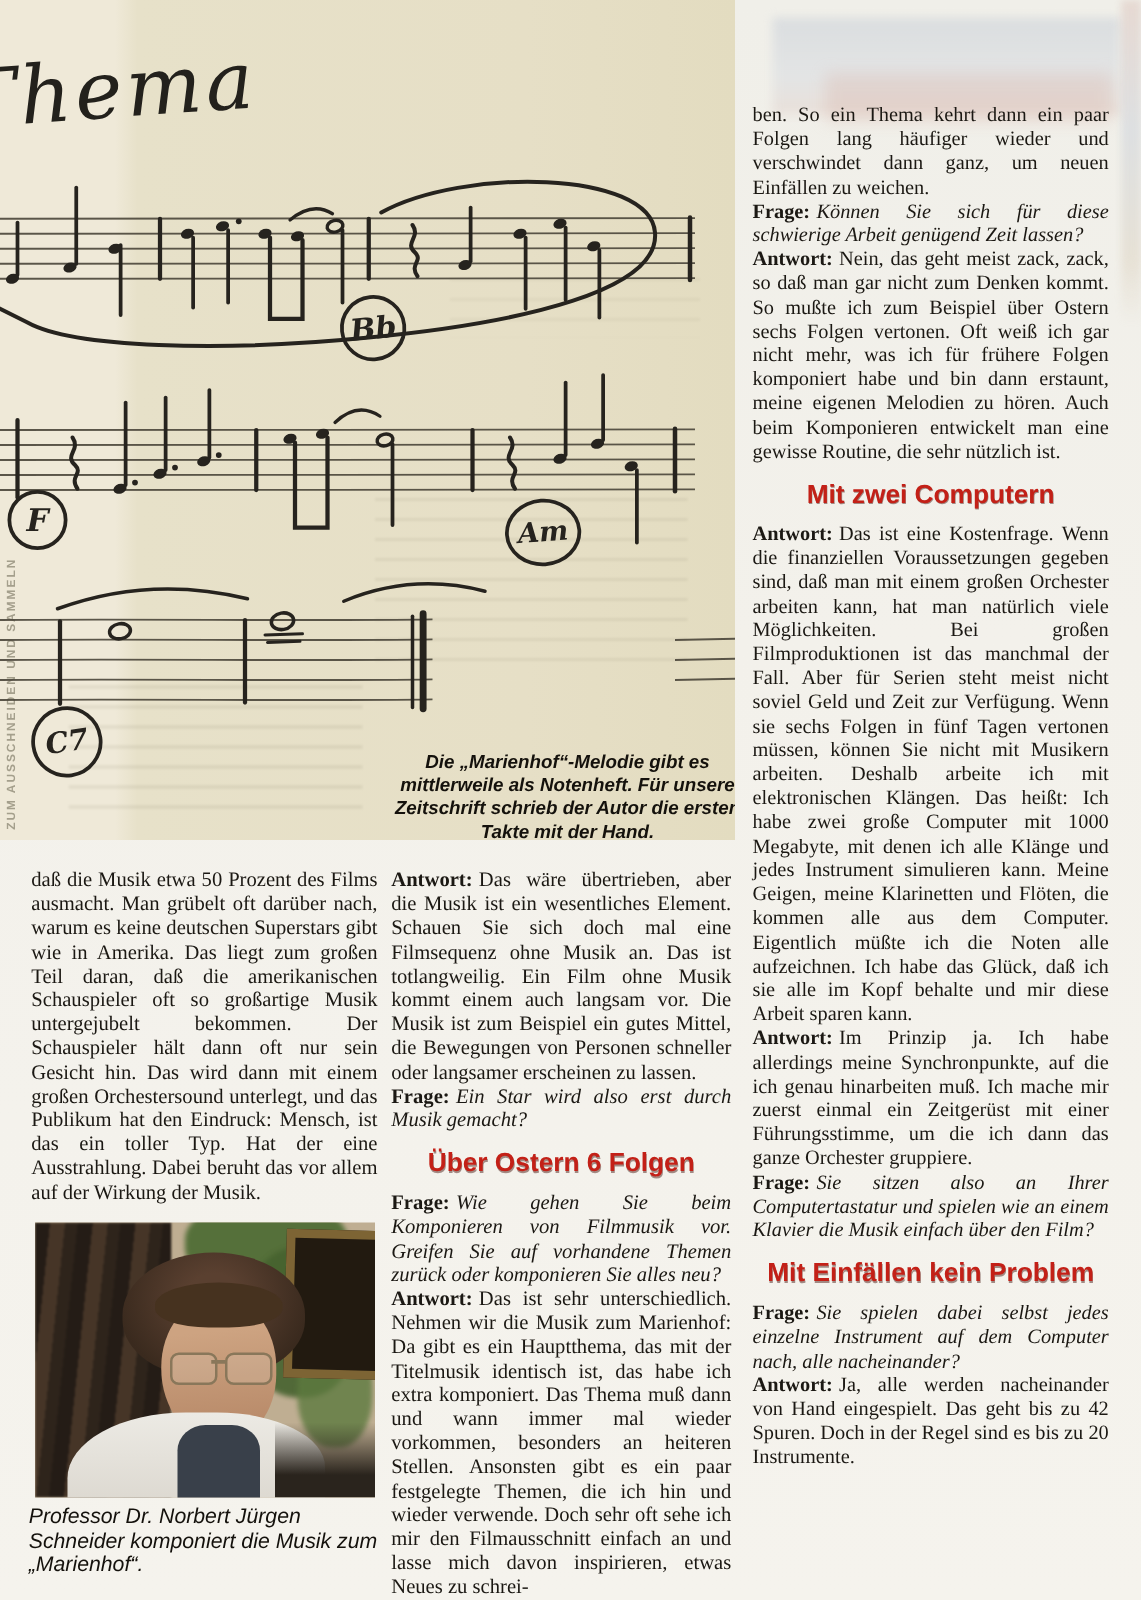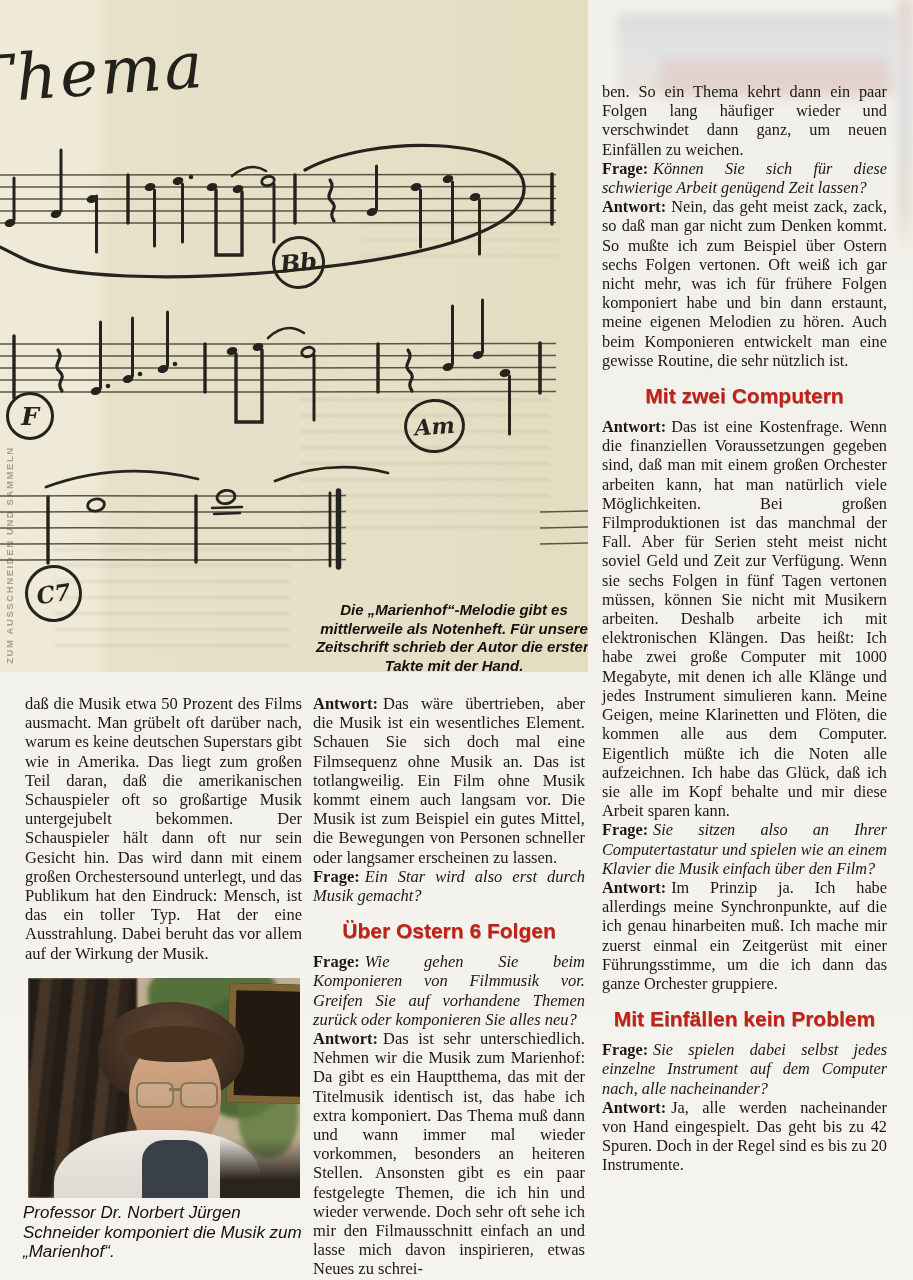--- a/index.html
+++ b/index.html
@@ -246,20 +246,20 @@
     <p class="para"><b>Frage:</b><i>Wie gehen Sie beim Komponieren von Filmmusik vor. Greifen Sie auf vorhandene Themen zurück oder komponieren Sie alles neu?</i></p>
     <p class="para"><b>Antwort:</b><span>Das ist sehr unterschiedlich. Nehmen wir die Musik zum Marienhof: Da gibt es ein Hauptthema, das mit der Titelmusik identisch ist, das habe ich extra komponiert. Das Thema muß dann und wann immer mal wieder vorkommen, besonders an heiteren Stellen. Ansonsten gibt es ein paar festgelegte Themen, die ich hin und wieder verwende. Doch sehr oft sehe ich mir den Filmausschnitt einfach an und lasse mich davon inspirieren, etwas Neues zu schrei-</span></p>
   </div>
 
   <div class="col col-right">
     <p class="para">ben. So ein Thema kehrt dann ein paar Folgen lang häufiger wieder und verschwindet dann ganz, um neuen Einfällen zu weichen.</p>
     <p class="para"><b>Frage:</b><i>Können Sie sich für diese schwierige Arbeit genügend Zeit lassen?</i></p>
     <p class="para"><b>Antwort:</b><span>Nein, das geht meist zack, zack, so daß man gar nicht zum Denken kommt. So mußte ich zum Beispiel über Ostern sechs Folgen vertonen. Oft weiß ich gar nicht mehr, was ich für frühere Folgen komponiert habe und bin dann erstaunt, meine eigenen Melodien zu hören. Auch beim Komponieren entwickelt man eine gewisse Routine, die sehr nützlich ist.</span></p>
     <h3 class="red-head">Mit zwei Computern</h3>
     <p class="para"><b>Antwort:</b><span>Das ist eine Kostenfrage. Wenn die finanziellen Voraussetzungen gegeben sind, daß man mit einem großen Orchester arbeiten kann, hat man natürlich viele Möglichkeiten. Bei großen Filmproduktionen ist das manchmal der Fall. Aber für Serien steht meist nicht soviel Geld und Zeit zur Verfügung. Wenn sie sechs Folgen in fünf Tagen vertonen müssen, können Sie nicht mit Musikern arbeiten. Deshalb arbeite ich mit elektronischen Klängen. Das heißt: Ich habe zwei große Computer mit 1000 Megabyte, mit denen ich alle Klänge und jedes Instrument simulieren kann. Meine Geigen, meine Klarinetten und Flöten, die kommen alle aus dem Computer. Eigentlich müßte ich die Noten alle aufzeichnen. Ich habe das Glück, daß ich sie alle im Kopf behalte und mir diese Arbeit sparen kann.</span></p>
+    <p class="para"><b>Antwort:</b><span>Im Prinzip ja. Ich habe allerdings meine Synchronpunkte, auf die ich genau hinarbeiten muß. Ich mache mir zuerst einmal ein Zeitgerüst mit einer Führungsstimme, um die ich dann das ganze Orchester gruppiere.</span></p>
     <p class="para"><b>Frage:</b><i>Sie sitzen also an Ihrer Computertastatur und spielen wie an einem Klavier die Musik einfach über den Film?</i></p>
-    <p class="para"><b>Antwort:</b><span>Im Prinzip ja. Ich habe allerdings meine Synchronpunkte, auf die ich genau hinarbeiten muß. Ich mache mir zuerst einmal ein Zeitgerüst mit einer Führungsstimme, um die ich dann das ganze Orchester gruppiere.</span></p>
     <h3 class="red-head">Mit Einfällen kein Problem</h3>
     <p class="para"><b>Frage:</b><i>Sie spielen dabei selbst jedes einzelne Instrument auf dem Computer nach, alle nacheinander?</i></p>
     <p class="para"><b>Antwort:</b><span>Ja, alle werden nacheinander von Hand eingespielt. Das geht bis zu 42 Spuren. Doch in der Regel sind es bis zu 20 Instrumente.</span></p>
   </div>
 
 </div>
 
 </body></html>

